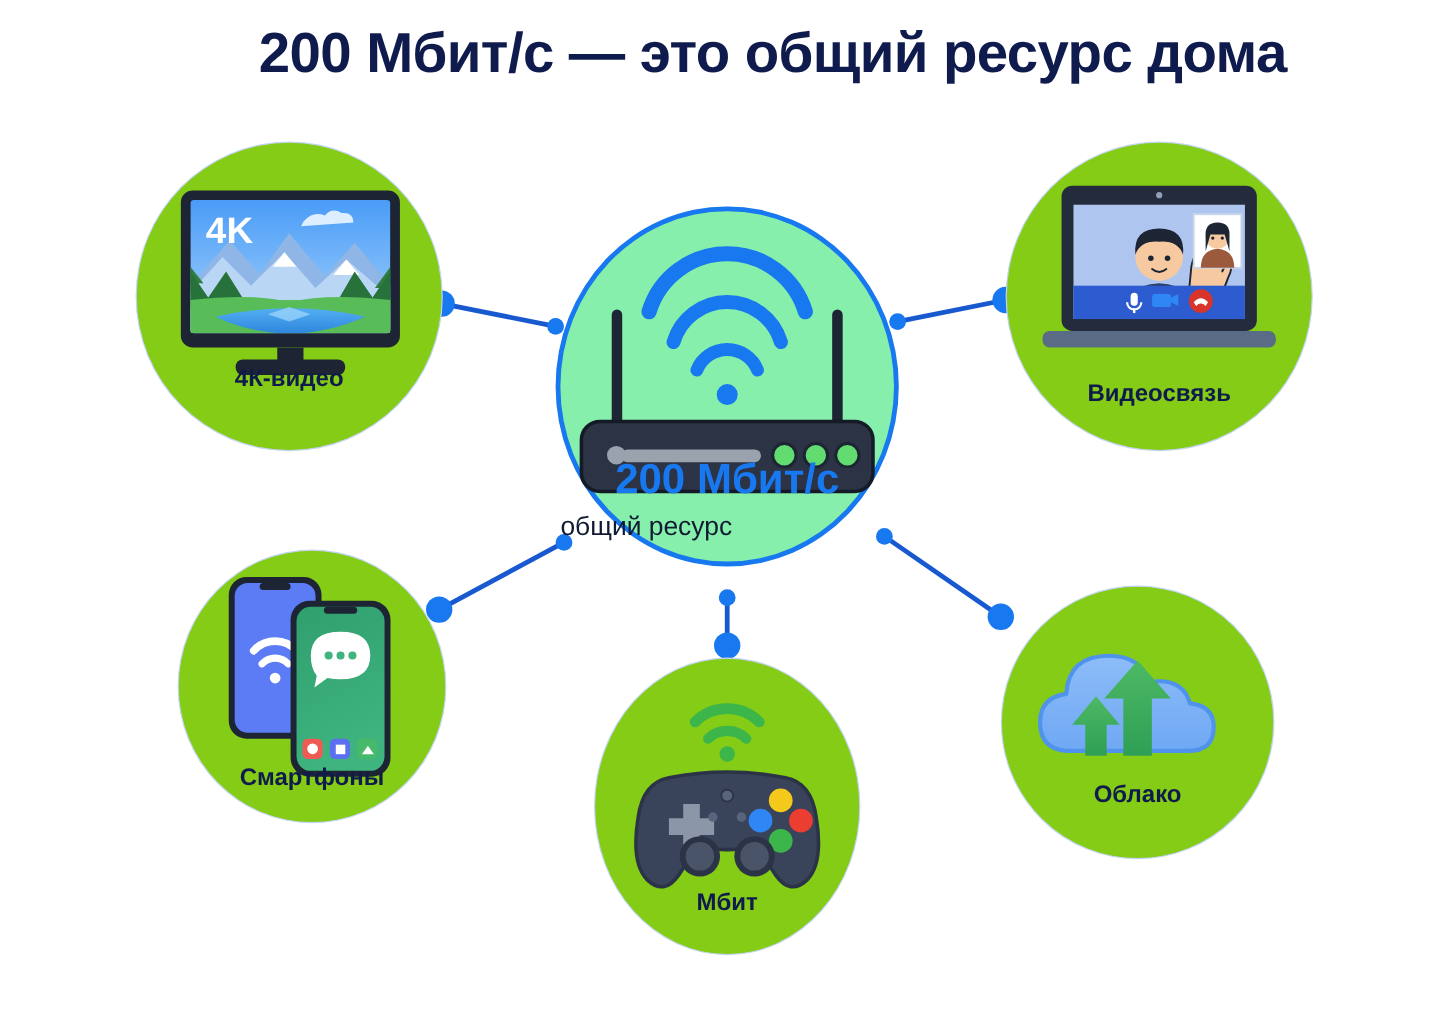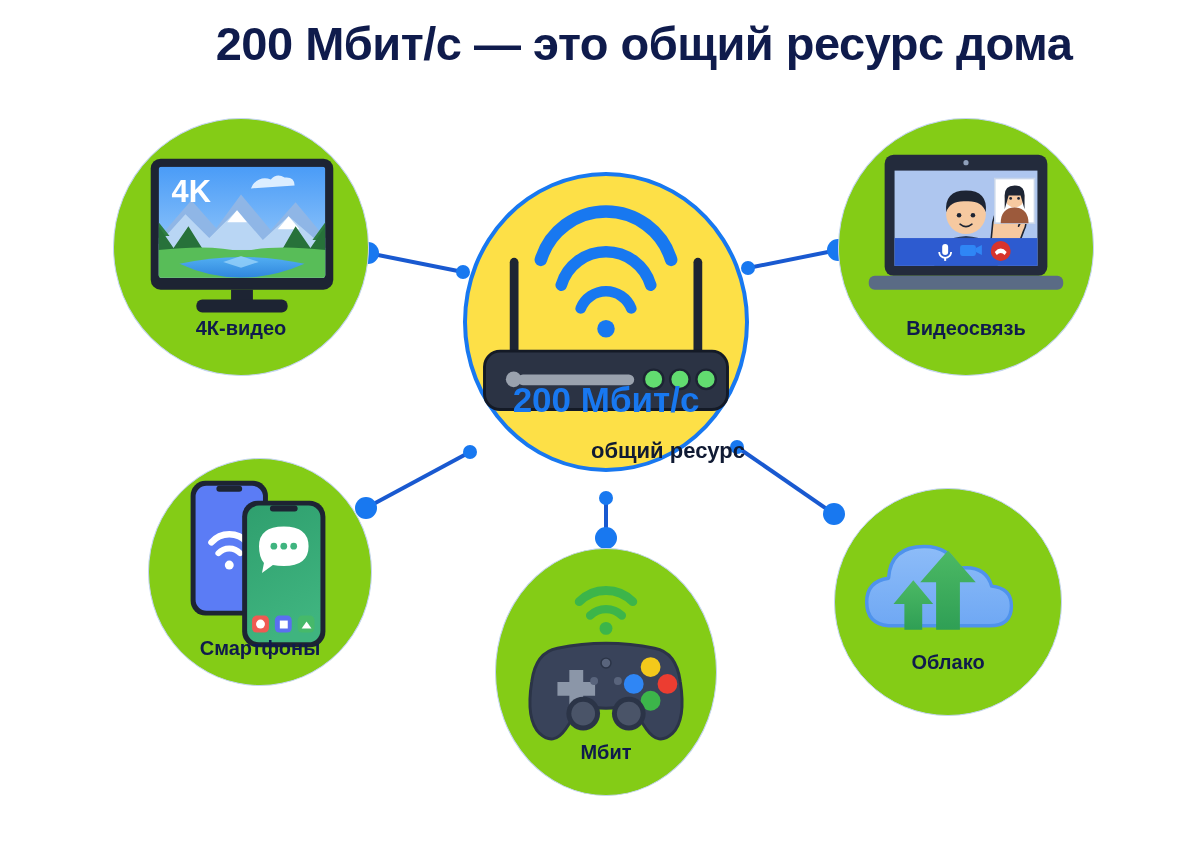--- a/index.html
+++ b/index.html
@@ -30,40 +30,40 @@
 
   
   .node{position:absolute;border-radius:50%;}
   .node.satellite{
     border:1.6px solid #c3d4f2;
     background:#84cc16;
     box-sizing:border-box;
   }
   .node.hub{
     border:4px solid #1878f0;
-    background:#fde047;
+    background:#86efac;
     box-sizing:border-box;
   }
   .caption{
     position:absolute;left:0;width:100%;
     text-align:center;
     font-size:20px;font-weight:bold;
     color:#0f1b4c;
     white-space:nowrap;
   }
   .art{position:absolute;left:0;top:0;width:100%;height:100%;}
 
   
   .hub-speed{
     position:absolute;left:0;width:100%;text-align:center;
     font-size:35px;font-weight:bold;color:#1878f0;white-space:nowrap;
   }
   .hub-sub{
-    position:absolute;left:0;width:100%;text-align:right;
-    font-size:22px;font-weight:bold;color:#101a33;line-height:1.18;margin-top:12px;
+    position:absolute;left:0;width:100%;text-align:left;
+    font-size:22px;font-weight:normal;color:#101a33;line-height:1.18;
   }
 </style>
 </head>
 <body>
 
 <div class="stage">
 
   <div class="title">200 Мбит/с — это общий ресурс дома</div>
 
   <svg class="edges" viewBox="0 0 1200 848">
@@ -156,21 +156,21 @@
         <path d="M110 144 L128 138 L146 144 L128 150Z" fill="#9ed5fb" opacity="0.75"></path>
 
         <path d="M140 66 q8 -9 18 -5 q6 -7 14 -2 q10 -1 10 8 L138 70Z" fill="#dceeff"></path>
       </g>
 
       <text x="58" y="84" font-family="Liberation Sans, sans-serif" font-size="31" font-weight="bold" fill="#ffffff">4K</text>
 
       <rect x="118" y="172" width="22" height="12" fill="#1d2433"></rect>
       <rect x="83" y="182" width="92" height="13" rx="6" fill="#1d2433"></rect>
     </svg>
-    <div class="caption" style="top:198px;">4К-видео</div>
+    <div class="caption" style="top:186px;">4К-видео</div>
   </div>
 
   <div class="node satellite" style="left:148px;top:458px;width:224px;height:228px;">
     <svg class="art" viewBox="0 0 224 228">
       <defs>
         <linearGradient id="phgreen" x1="0" y1="0" x2="0.3" y2="1">
           <stop offset="0" stop-color="#2f9f6e"></stop>
             <stop offset="1" stop-color="#3fb47f"></stop>
         </linearGradient>
       </defs>

